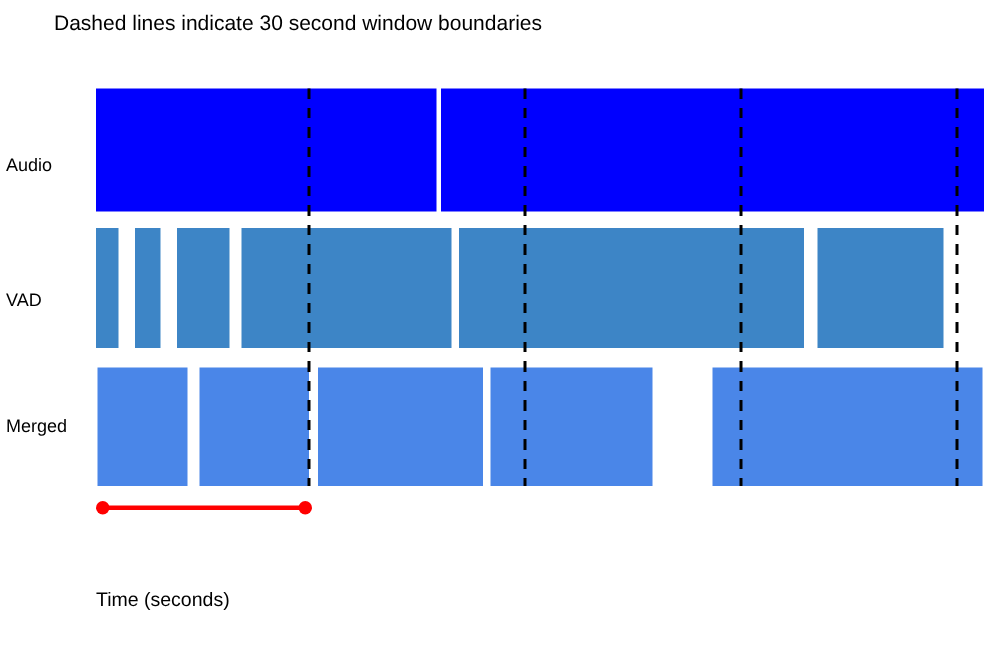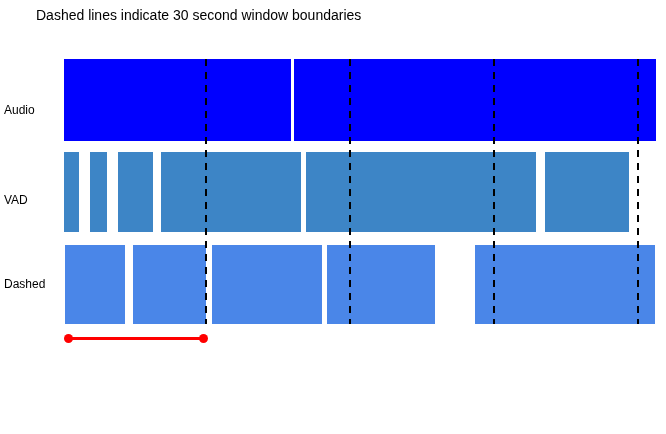--- a/index.html
+++ b/index.html
@@ -77,21 +77,21 @@
 <body>
 
 <div class="canvas">
 
   <div class="figure-title">Dashed lines indicate 30 second window boundaries</div>
 
   <div class="row-label r0">Audio</div>
 
   <div class="row-label r1">VAD</div>
 
-  <div class="row-label r2">Dashed</div>
+  <div class="row-label r2">Merged</div>
 
   <div id="plot">
       <div class="segment" style="left: 63.92px; top: 59px; width: 227.04px; height: 82px; background: rgb(0, 0, 255);"></div>
       <div class="segment" style="left: 293.84px; top: 59px; width: 362.4px; height: 82px; background: rgb(0, 0, 255);"></div>
       <div class="segment" style="left: 63.92px; top: 152px; width: 14.88px; height: 80px; background: rgb(61, 133, 198);"></div>
       <div class="segment" style="left: 89.84px; top: 152px; width: 16.8px; height: 80px; background: rgb(61, 133, 198);"></div>
       <div class="segment" style="left: 118.16px; top: 152px; width: 34.56px; height: 80px; background: rgb(61, 133, 198);"></div>
       <div class="segment" style="left: 160.88px; top: 152px; width: 140.16px; height: 80px; background: rgb(61, 133, 198);"></div>
       <div class="segment" style="left: 305.84px; top: 152px; width: 230.4px; height: 80px; background: rgb(61, 133, 198);"></div>
       <div class="segment" style="left: 544.88px; top: 152px; width: 84px; height: 80px; background: rgb(61, 133, 198);"></div>
@@ -103,14 +103,15 @@
       <div class="boundary-line" style="left: 205px; top: 59px; height: 265px;"></div>
       <div class="boundary-line" style="left: 349px; top: 59px; height: 265px;"></div>
       <div class="boundary-line" style="left: 493px; top: 59px; height: 265px;"></div>
       <div class="boundary-line" style="left: 637px; top: 59px; height: 265px;"></div>
       <div class="measure-line" style="left: 68.24px; top: 337px; width: 134.88px; background: rgb(255, 0, 0);"></div>
       <div class="measure-dot" style="left: 63.74px; top: 333.5px; background: rgb(255, 0, 0);"></div>
       <div class="measure-dot" style="left: 198.62px; top: 333.5px; background: rgb(255, 0, 0);"></div>
     </div>
 
 
+  <div class="x-axis-label">Time (seconds)</div>
 
 </div>
 
 </body></html>

